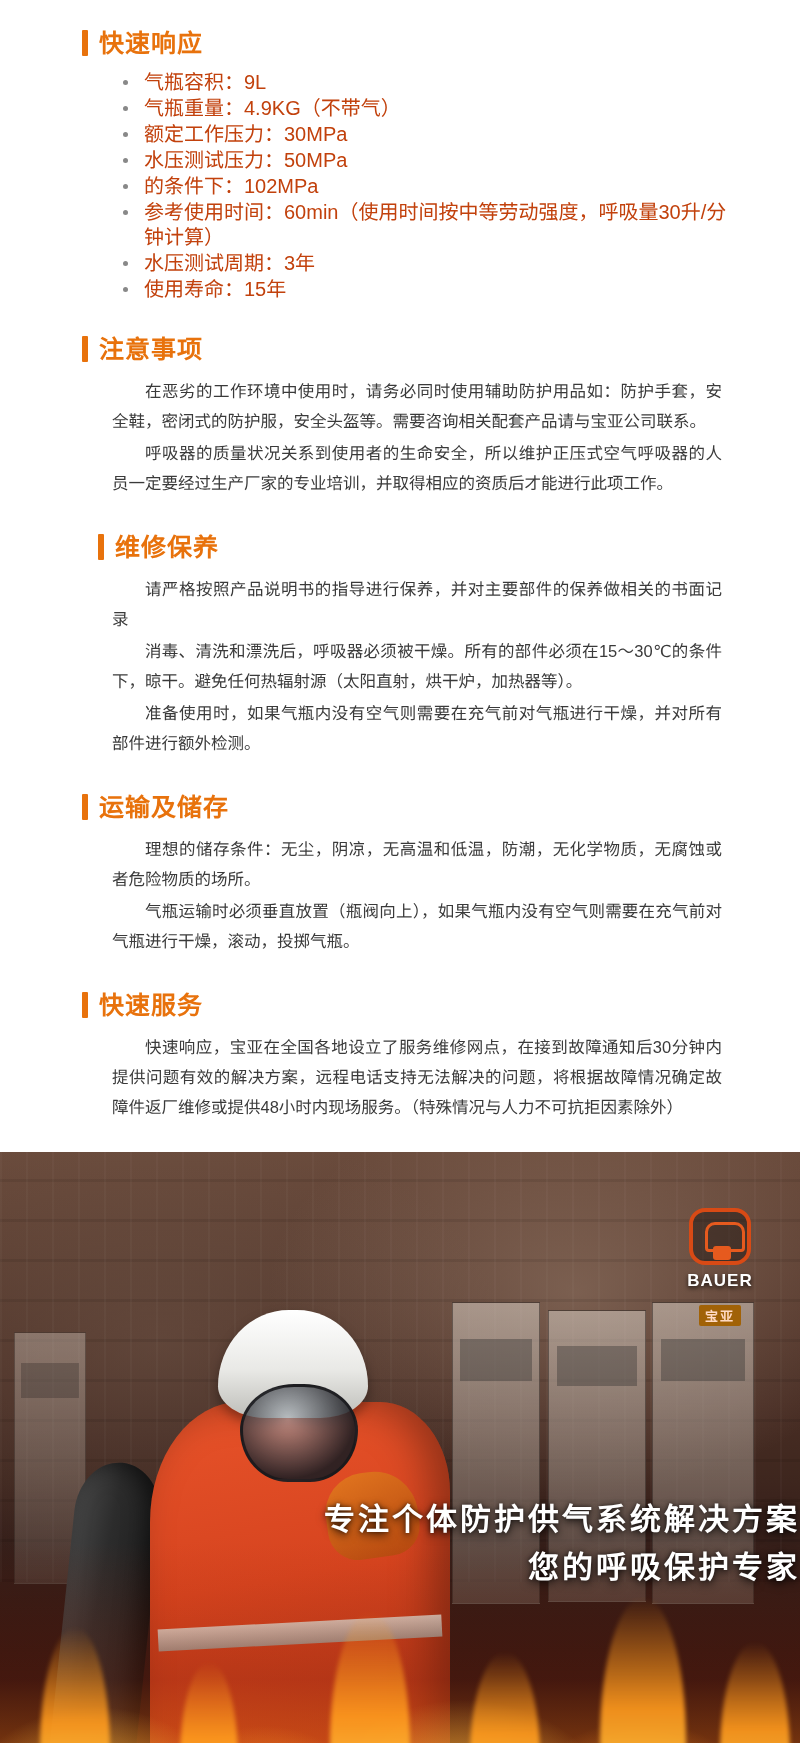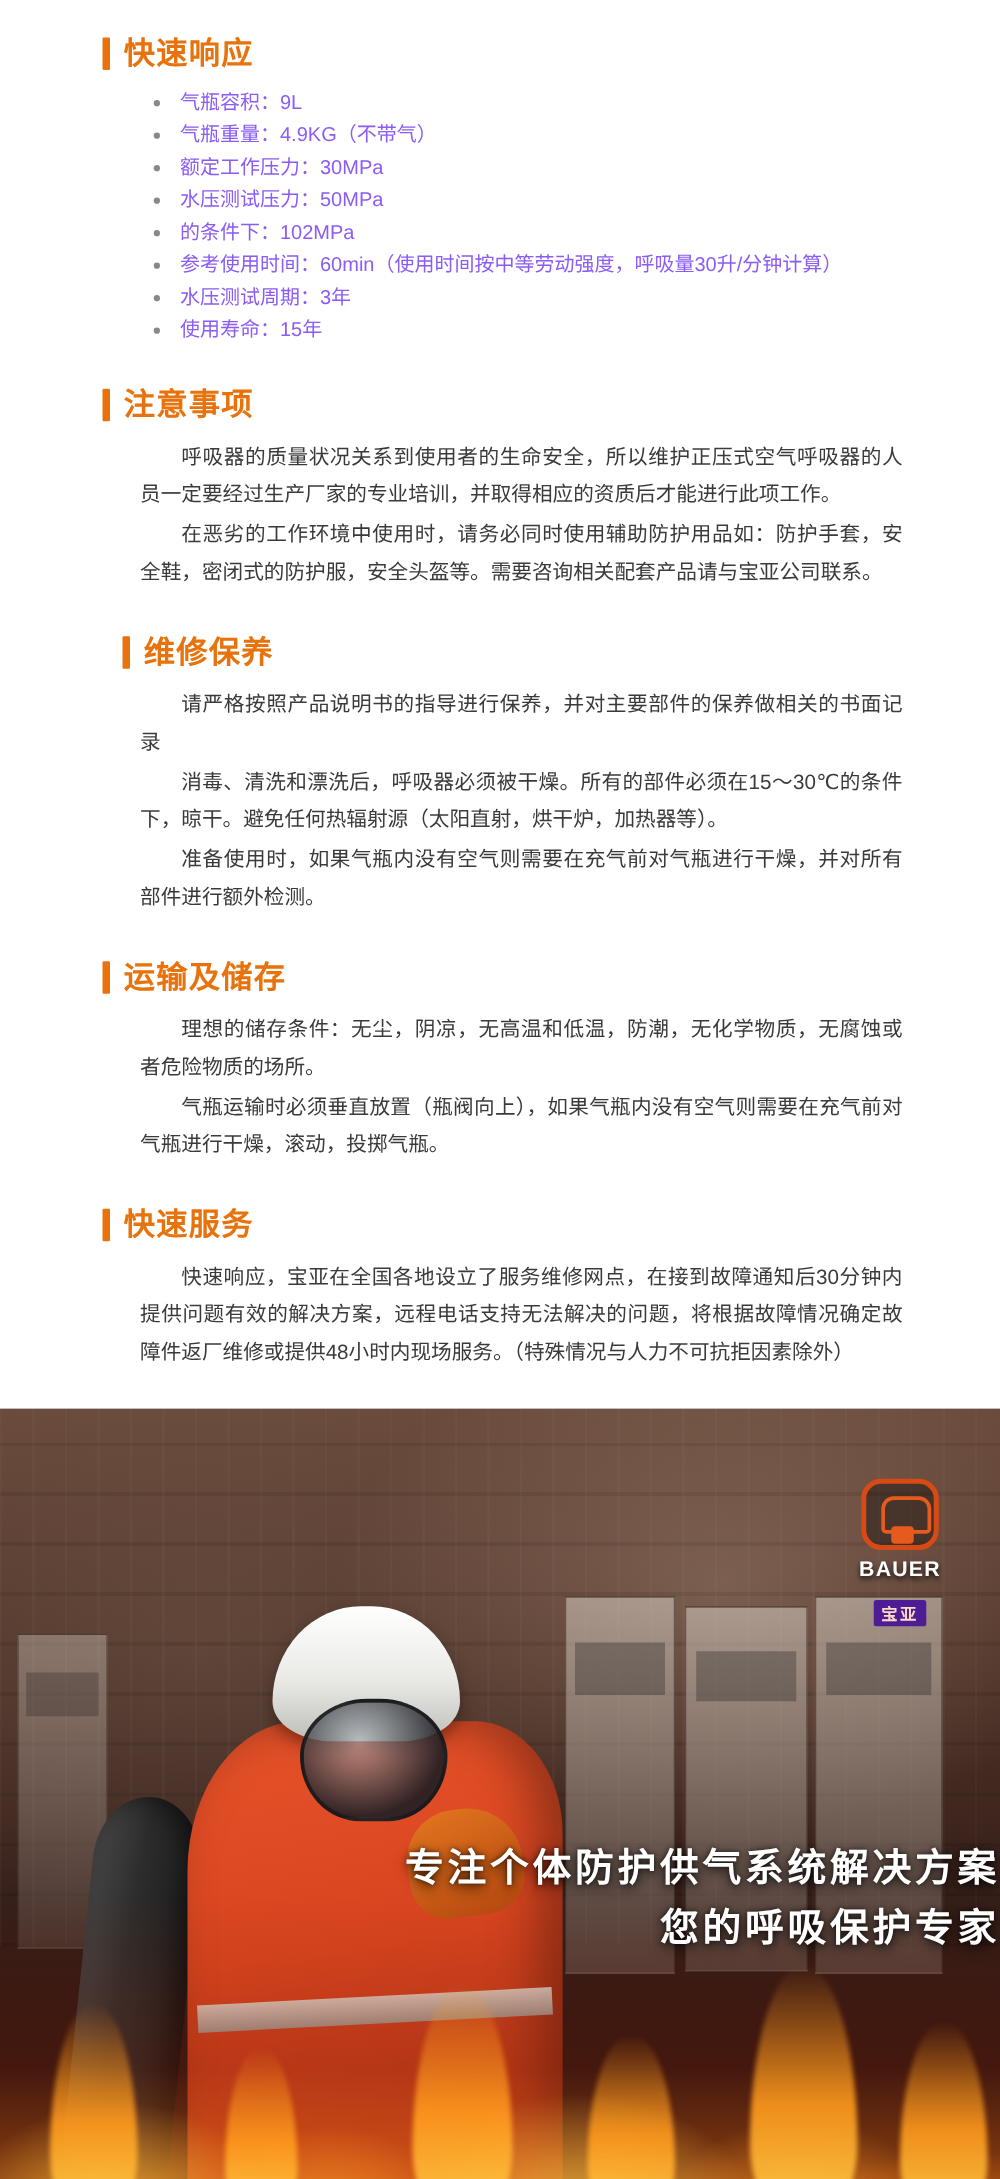--- a/index.html
+++ b/index.html
@@ -46,23 +46,23 @@
   }
 
   
   ul.spec-list {
     list-style: none;
     margin: 0 0 34px 0;
     padding: 0 0 0 60px;
   }
   ul.spec-list li {
     position: relative;
-    font-size: 16px;
+    font-size: 20px;
     line-height: 25px;
-    color: #8b5cf6;
+    color: #c2410c;
     padding-left: 24px;
     margin-bottom: 1px;
   }
   ul.spec-list li::before {
     content: "";
     position: absolute;
     left: 3px;
     top: 10px;
     width: 5px;
     height: 5px;
@@ -281,21 +281,21 @@
     font-weight: bold;
     color: #ffffff;
     letter-spacing: 1px;
     text-shadow: 0 2px 4px rgba(0,0,0,0.8);
   }
   .logo-sub {
     margin-top: 14px;
     font-size: 13px;
     font-weight: bold;
     color: #ffd9c2;
-    background: #4c1d95;
+    background: #a16207;
     padding: 1px 6px;
     border-radius: 2px;
     letter-spacing: 2px;
   }
 </style>
 </head>
 <body>
 
 <div class="page">
 
@@ -314,22 +314,22 @@
       <li>参考使用时间：60min（使用时间按中等劳动强度，呼吸量30升/分钟计算）</li>
       <li>水压测试周期：3年</li>
       <li>使用寿命：15年</li>
     </ul>
 
     <div class="section-head">
       <span class="bar"></span>
       <span class="title">注意事项</span>
     </div>
     <div class="para-block">
+      <p>在恶劣的工作环境中使用时，请务必同时使用辅助防护用品如：防护手套，安全鞋，密闭式的防护服，安全头盔等。需要咨询相关配套产品请与宝亚公司联系。</p>
       <p>呼吸器的质量状况关系到使用者的生命安全，所以维护正压式空气呼吸器的人员一定要经过生产厂家的专业培训，并取得相应的资质后才能进行此项工作。</p>
-      <p>在恶劣的工作环境中使用时，请务必同时使用辅助防护用品如：防护手套，安全鞋，密闭式的防护服，安全头盔等。需要咨询相关配套产品请与宝亚公司联系。</p>
     </div>
 
     <div class="section-head gap-before">
       <span class="bar"></span>
       <span class="title">维修保养</span>
     </div>
     <div class="para-block">
       <p>请严格按照产品说明书的指导进行保养，并对主要部件的保养做相关的书面记录</p>
       <p>消毒、清洗和漂洗后，呼吸器必须被干燥。所有的部件必须在15～30℃的条件下，晾干。避免任何热辐射源（太阳直射，烘干炉，加热器等）。</p>
       <p>准备使用时，如果气瓶内没有空气则需要在充气前对气瓶进行干燥，并对所有部件进行额外检测。</p>

